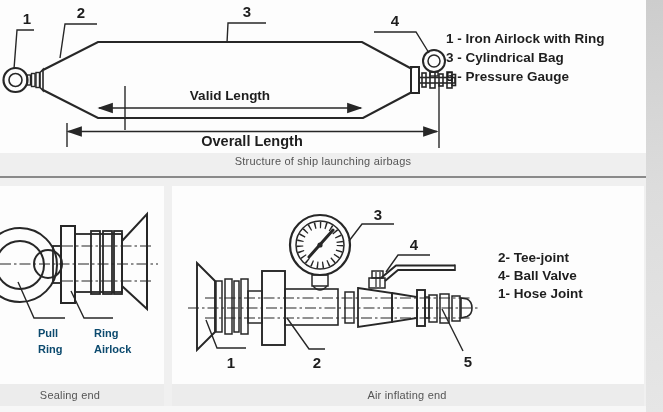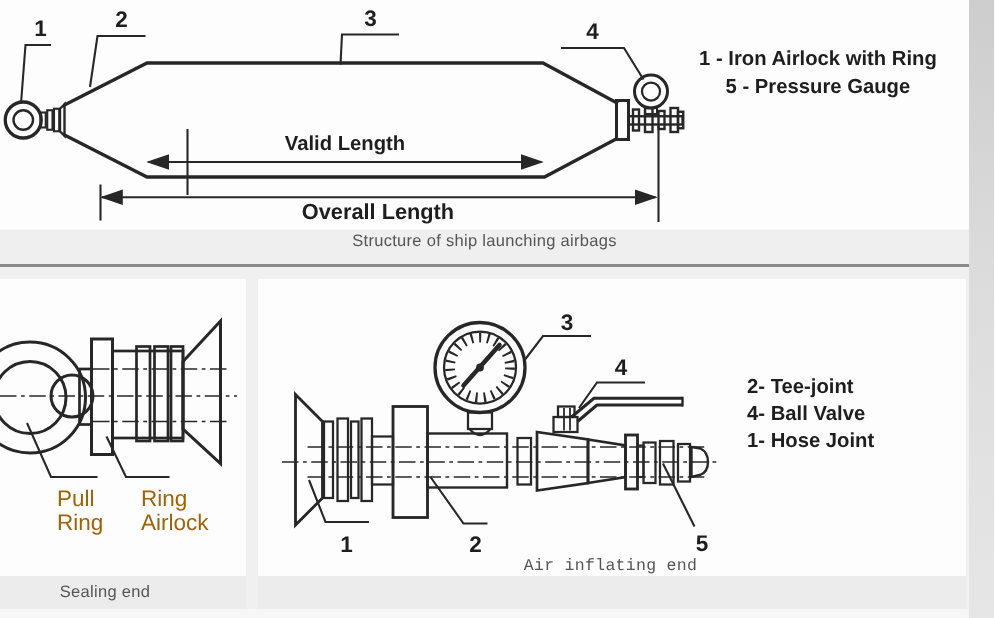--- a/index.html
+++ b/index.html
@@ -19,26 +19,26 @@
   .footer-strip{left:0;top:406px;width:646px;height:6px;background:#f7f7f7;}
   .edge-strip{left:646px;top:0;width:17px;height:412px;
     background:linear-gradient(180deg,#cdcdcd 0%,#dcdcdc 45%,#e6e6e6 100%);}
   svg{position:absolute;left:0;top:0;}
   .caption{
     position:absolute;font-size:11px;color:#555;text-align:center;
     letter-spacing:.2px;
   }
   .cap-top{left:0;top:155px;width:646px;}
   .cap-seal{left:0;top:389px;width:140px;}
-  .cap-air{left:172px;top:372px;width:470px;font-family:Liberation Mono, monospace;}
+  .cap-air{left:172px;top:389px;width:470px;}
   .legend{position:absolute;font-weight:700;color:#1e1e1e;}
-  .legend-top{left:466px;top:29px;font-size:13.5px;line-height:19px;text-align:center;}
+  .legend-top{left:446px;top:29px;font-size:13.5px;line-height:19px;}
   .legend-air{left:498px;top:249px;font-size:13.5px;line-height:18.2px;}
   .legend div{white-space:nowrap;}
-  .partlabel{position:absolute;font-size:15px;font-weight:400;color:#a16207;line-height:16px;}
+  .partlabel{position:absolute;font-size:11px;font-weight:700;color:#0c4a6e;line-height:16px;}
   .lbl-pullring{left:38px;top:325px;}
   .lbl-ironairlock{left:94px;top:325px;}
   text{font-family:"Liberation Sans",sans-serif;fill:#1e1e1e;}
   .num{font-size:15px;font-weight:600;}
   .dim{font-size:13.5px;font-weight:700;}
 </style>
 </head>
 <body>
 
 <div id="stage">
@@ -214,20 +214,21 @@
       <text class="num" x="231" y="368" text-anchor="middle">1</text>
       <text class="num" x="317" y="368" text-anchor="middle">2</text>
       <text class="num" x="378" y="220" text-anchor="middle">3</text>
       <text class="num" x="414" y="250" text-anchor="middle">4</text>
       <text class="num" x="468" y="367" text-anchor="middle">5</text>
     </g>
   </svg>
 
   <div class="legend legend-top">
     <div>1 - Iron Airlock with Ring</div>
+    <div>3 - Cylindrical Bag</div>
     <div>5 - Pressure Gauge</div>
   </div>
 
   <div class="legend legend-air">
     <div>2- Tee-joint</div>
     <div>4- Ball Valve</div>
     <div>1- Hose Joint</div>
   </div>
 
   <div class="partlabel lbl-pullring">

